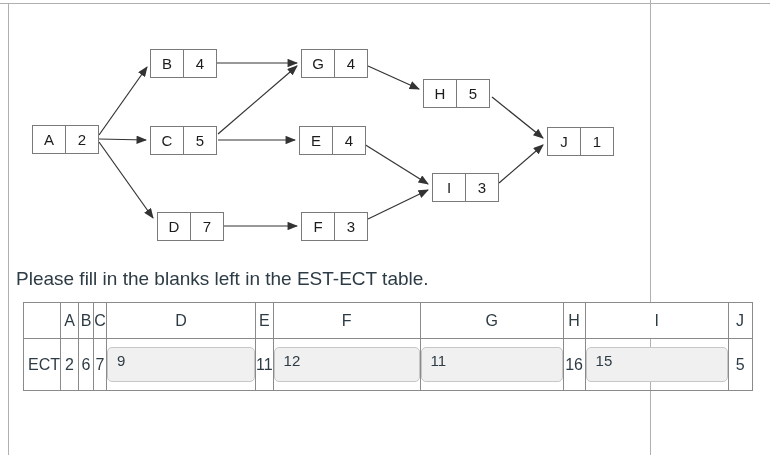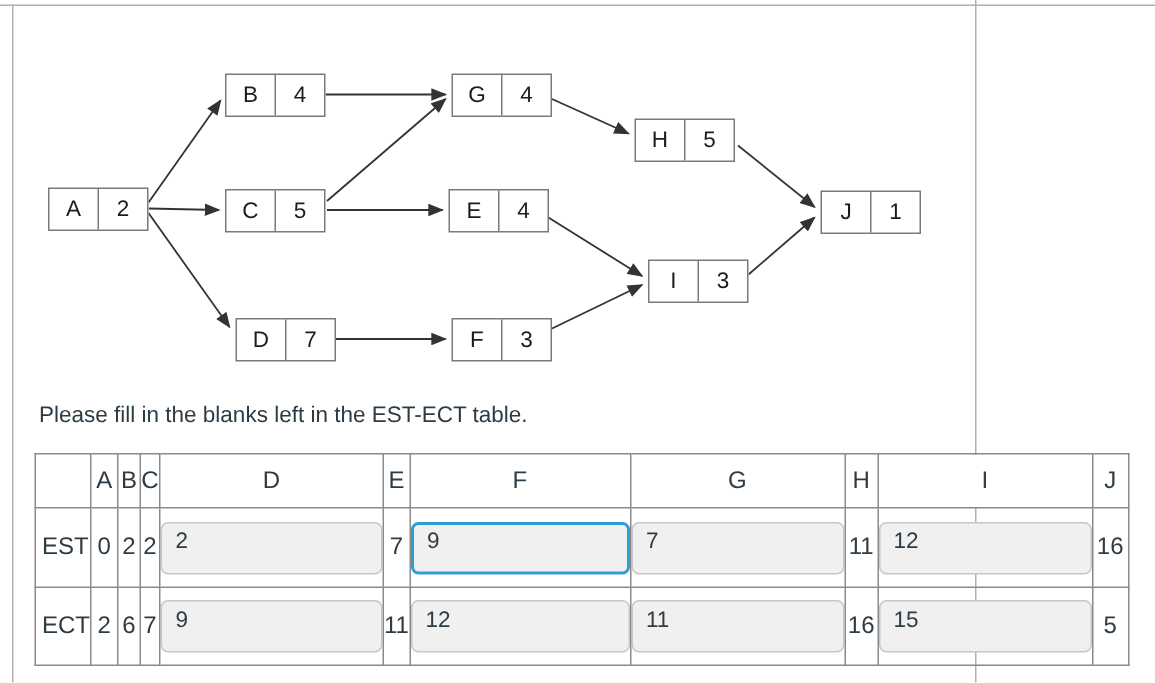--- a/index.html
+++ b/index.html
@@ -20,21 +20,21 @@
     position:absolute;width:67px;height:29px;box-sizing:border-box;
     display:flex;background:#fff;border:1.5px solid var(--node_border);
   }
   .node .ncell{
     flex:1;display:flex;align-items:center;justify-content:center;
     font-size:15px;color:#1c1c1c;
   }
   .node .ncell.nid{border-right:1.5px solid var(--node_border);}
 
   
-  .prompt{position:absolute;left:26px;top:268px;font-size:15px;color:var(--ink);z-index:3;}
+  .prompt{position:absolute;left:16px;top:268px;font-size:19px;color:var(--ink);z-index:3;}
 
   
   #est-table{
     position:absolute;left:23px;top:302px;z-index:3;
     border-collapse:collapse;table-layout:fixed;
     font-size:16px;color:var(--ink);
   }
   #est-table td,#est-table th{
     border:1px solid var(--table_border);
     text-align:center;vertical-align:middle;
@@ -152,41 +152,20 @@
         <th>B</th>
         <th>C</th>
         <th>D</th>
         <th>E</th>
         <th>F</th>
         <th>G</th>
         <th>H</th>
         <th>I</th>
         <th>J</th>
       </tr>
-      <tr class="r-est">
-        <th class="row-label">EST</th>
-        <td>0</td>
-        <td>2</td>
-        <td>2</td>
-        <td class="input-cell">
-          <input type="text" value="2" style="">
-        </td>
-        <td>7</td>
-        <td class="input-cell">
-          <input type="text" class="focused" value="9" style="">
-        </td>
-        <td class="input-cell">
-          <input type="text" value="7" style="">
-        </td>
-        <td>11</td>
-        <td class="input-cell">
-          <input type="text" value="12" style="">
-        </td>
-        <td>16</td>
-      </tr>
       <tr class="r-ect">
         <th class="row-label">ECT</th>
         <td>2</td>
         <td>6</td>
         <td>7</td>
         <td class="input-cell">
           <input type="text" value="9" style="">
         </td>
         <td>11</td>
         <td class="input-cell">

